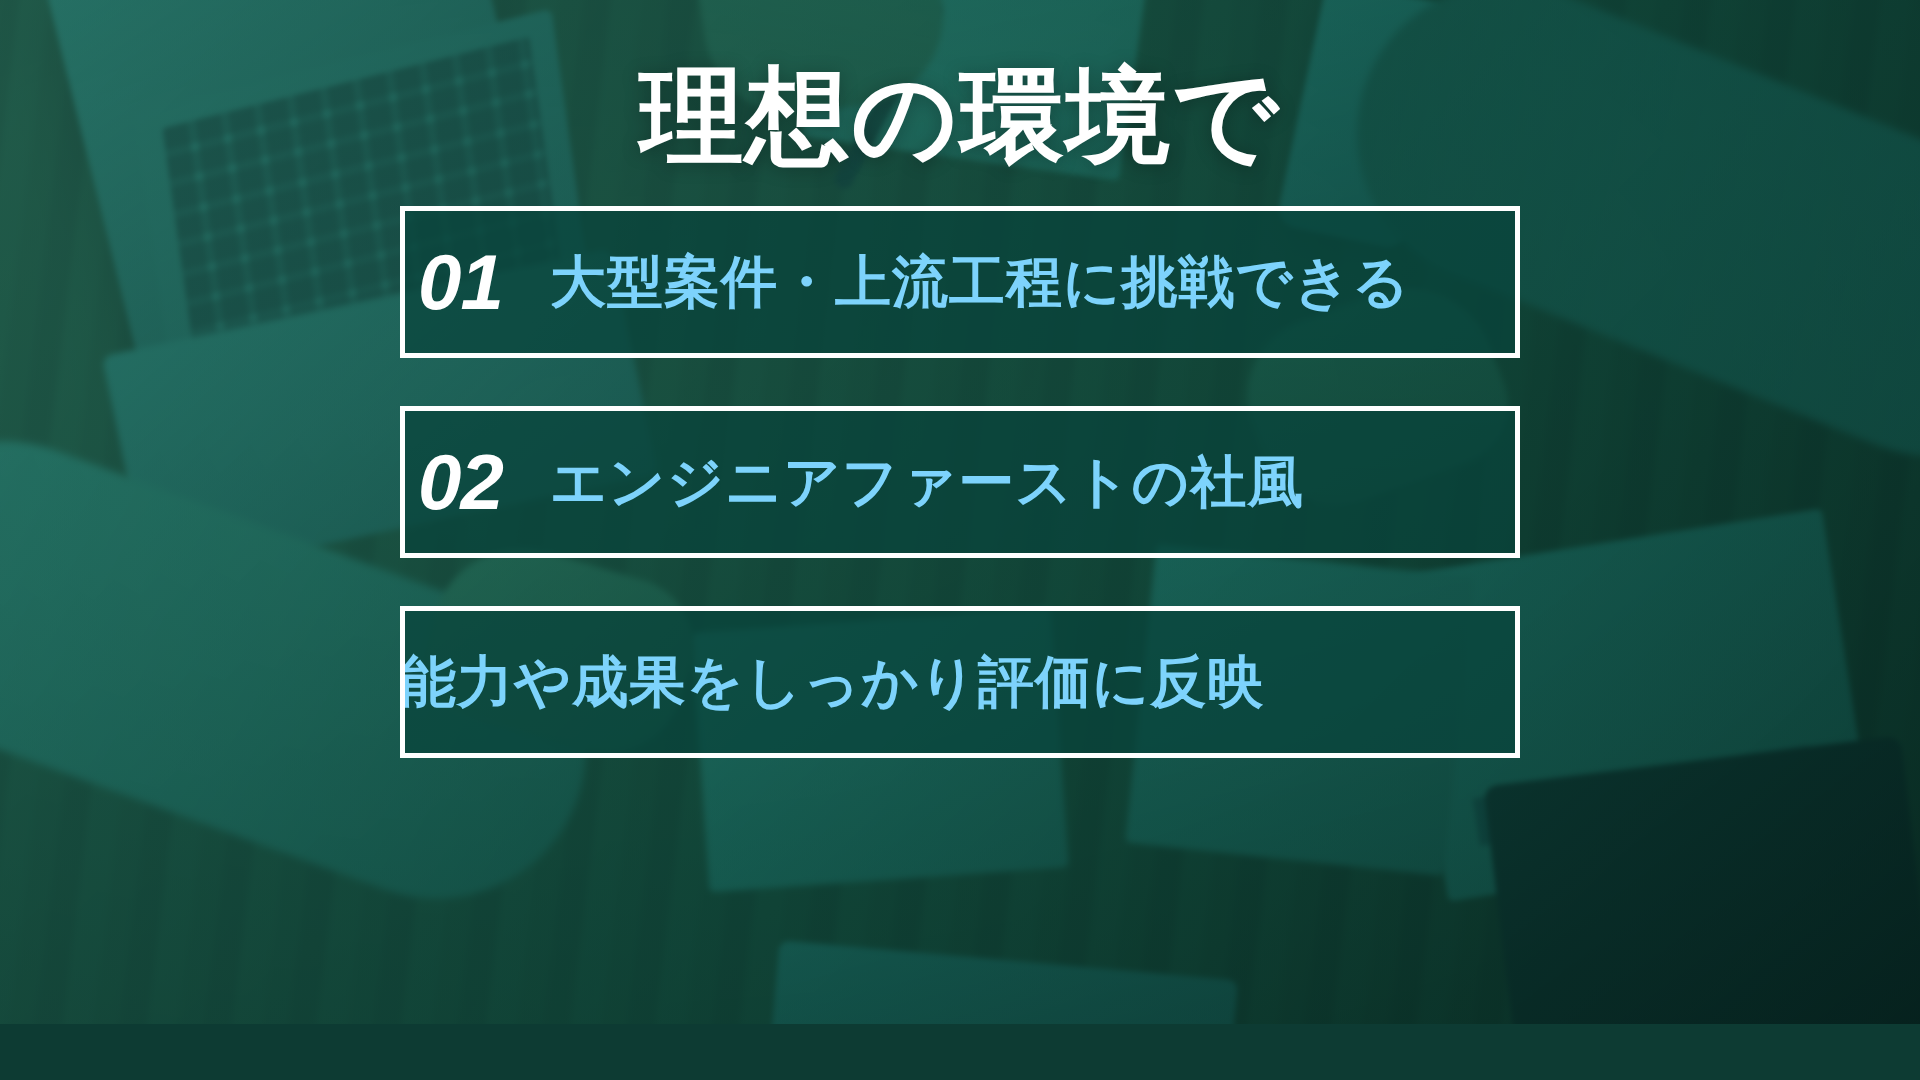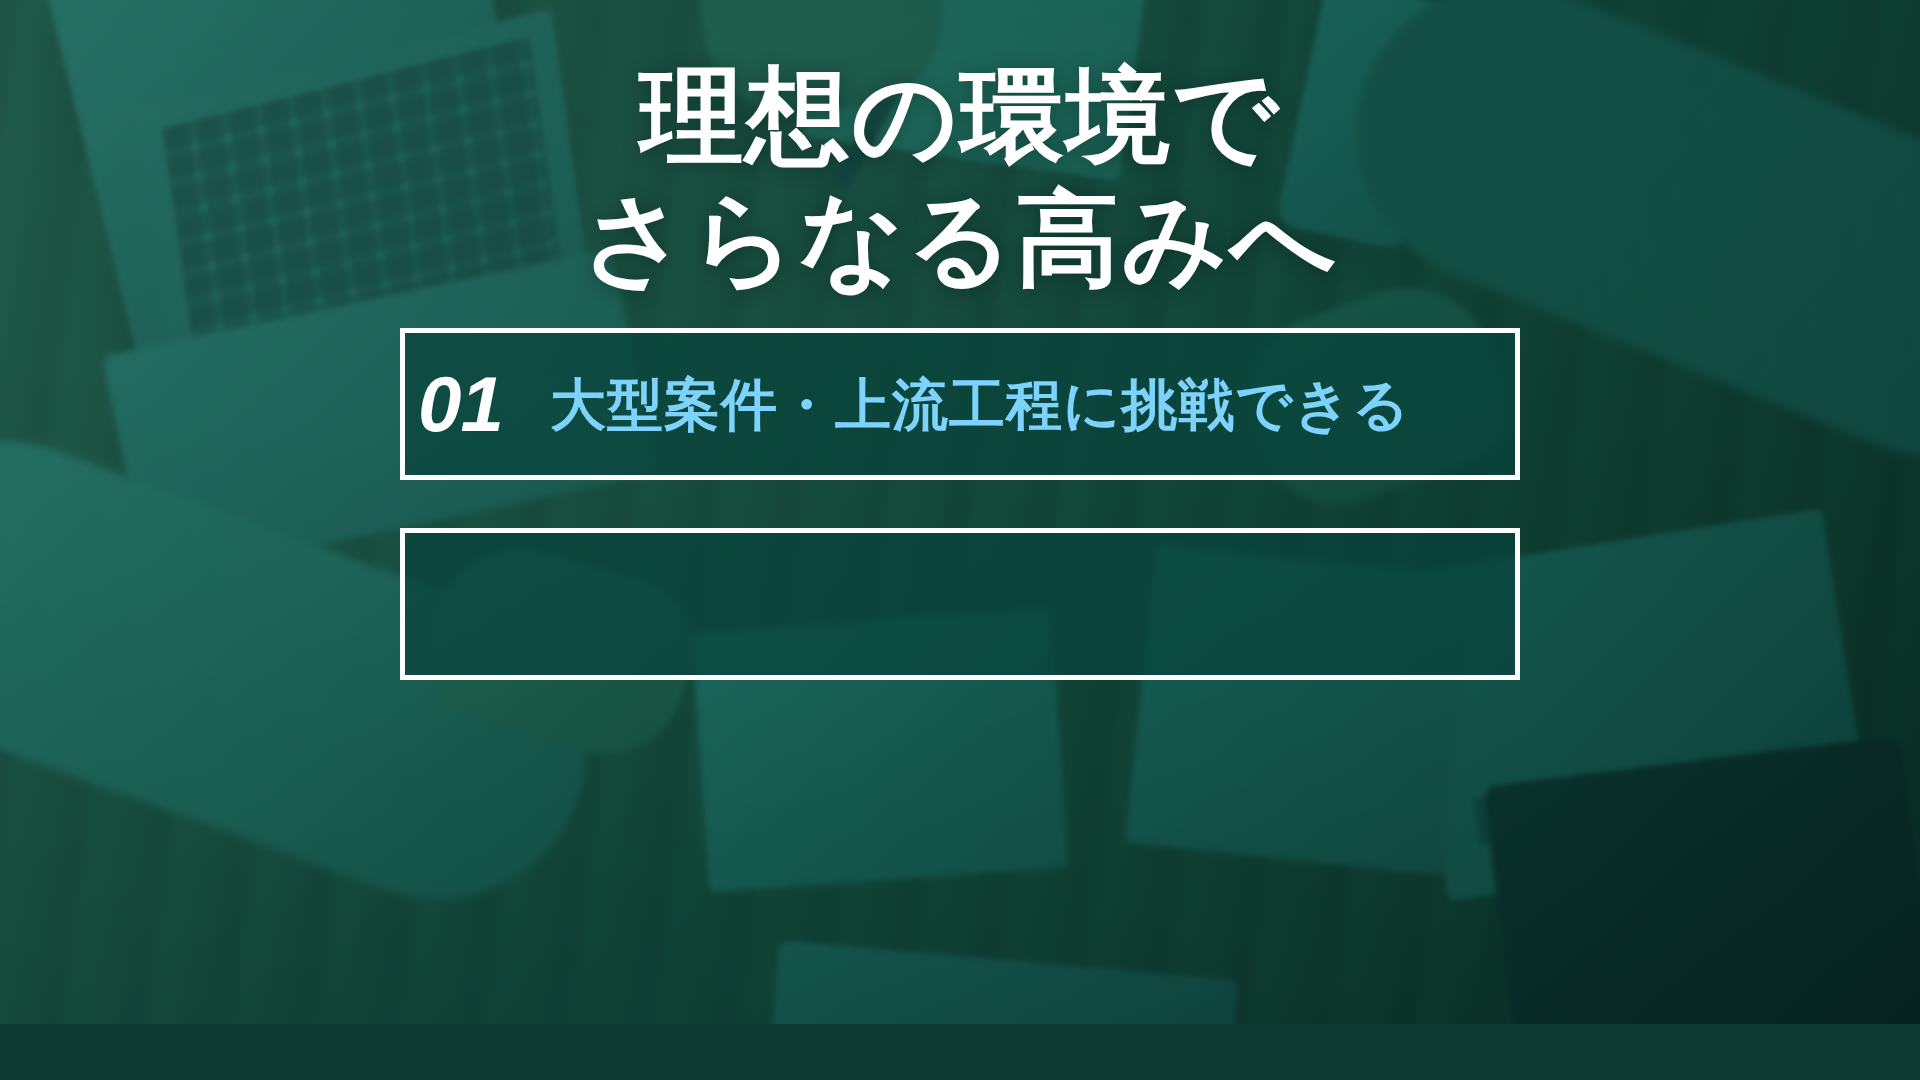--- a/index.html
+++ b/index.html
@@ -301,37 +301,45 @@
     </div>
   </div>
 
   <div id="overlay"></div>
   <div id="overlay2"></div>
 
   <div id="content">
 
     <div class="headline">
       <span class="line">理想の環境で</span>
-      <span class="line">さらなる高みへ</span>
     </div>
 
     <div class="boxes">
 
       <div class="item">
         <div class="fr-top"></div>
         <div class="fr-bottom"></div>
         <div class="fr-left"></div>
         <div class="fr-right"></div>
         <div class="num">01</div>
         <div class="label">大型案件・上流工程に挑戦できる</div>
       </div>
 
-
       <div class="item">
         <div class="fr-top"></div>
         <div class="fr-bottom"></div>
         <div class="fr-left"></div>
         <div class="fr-right"></div>
+        <div class="num">02</div>
+        <div class="label">エンジニアファーストの社風</div>
+      </div>
+
+      <div class="item">
+        <div class="fr-top"></div>
+        <div class="fr-bottom"></div>
+        <div class="fr-left"></div>
+        <div class="fr-right"></div>
+        <div class="label">能力や成果をしっかり評価に反映</div>
       </div>
 
     </div>
   </div>
 </div>
 
 </body></html>

